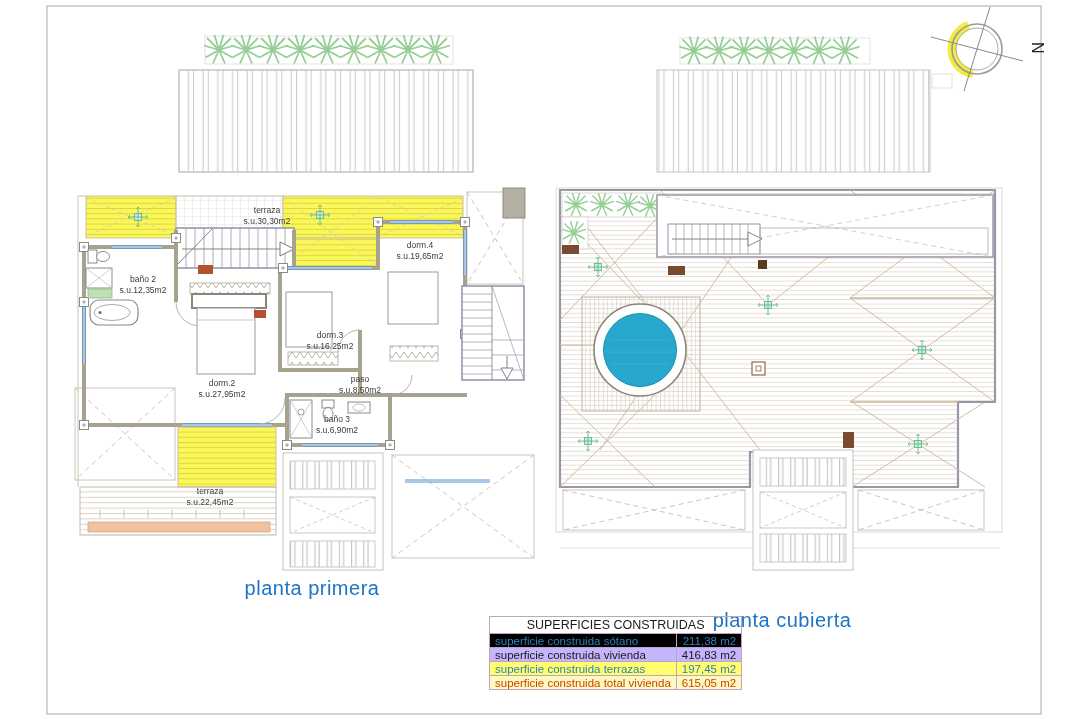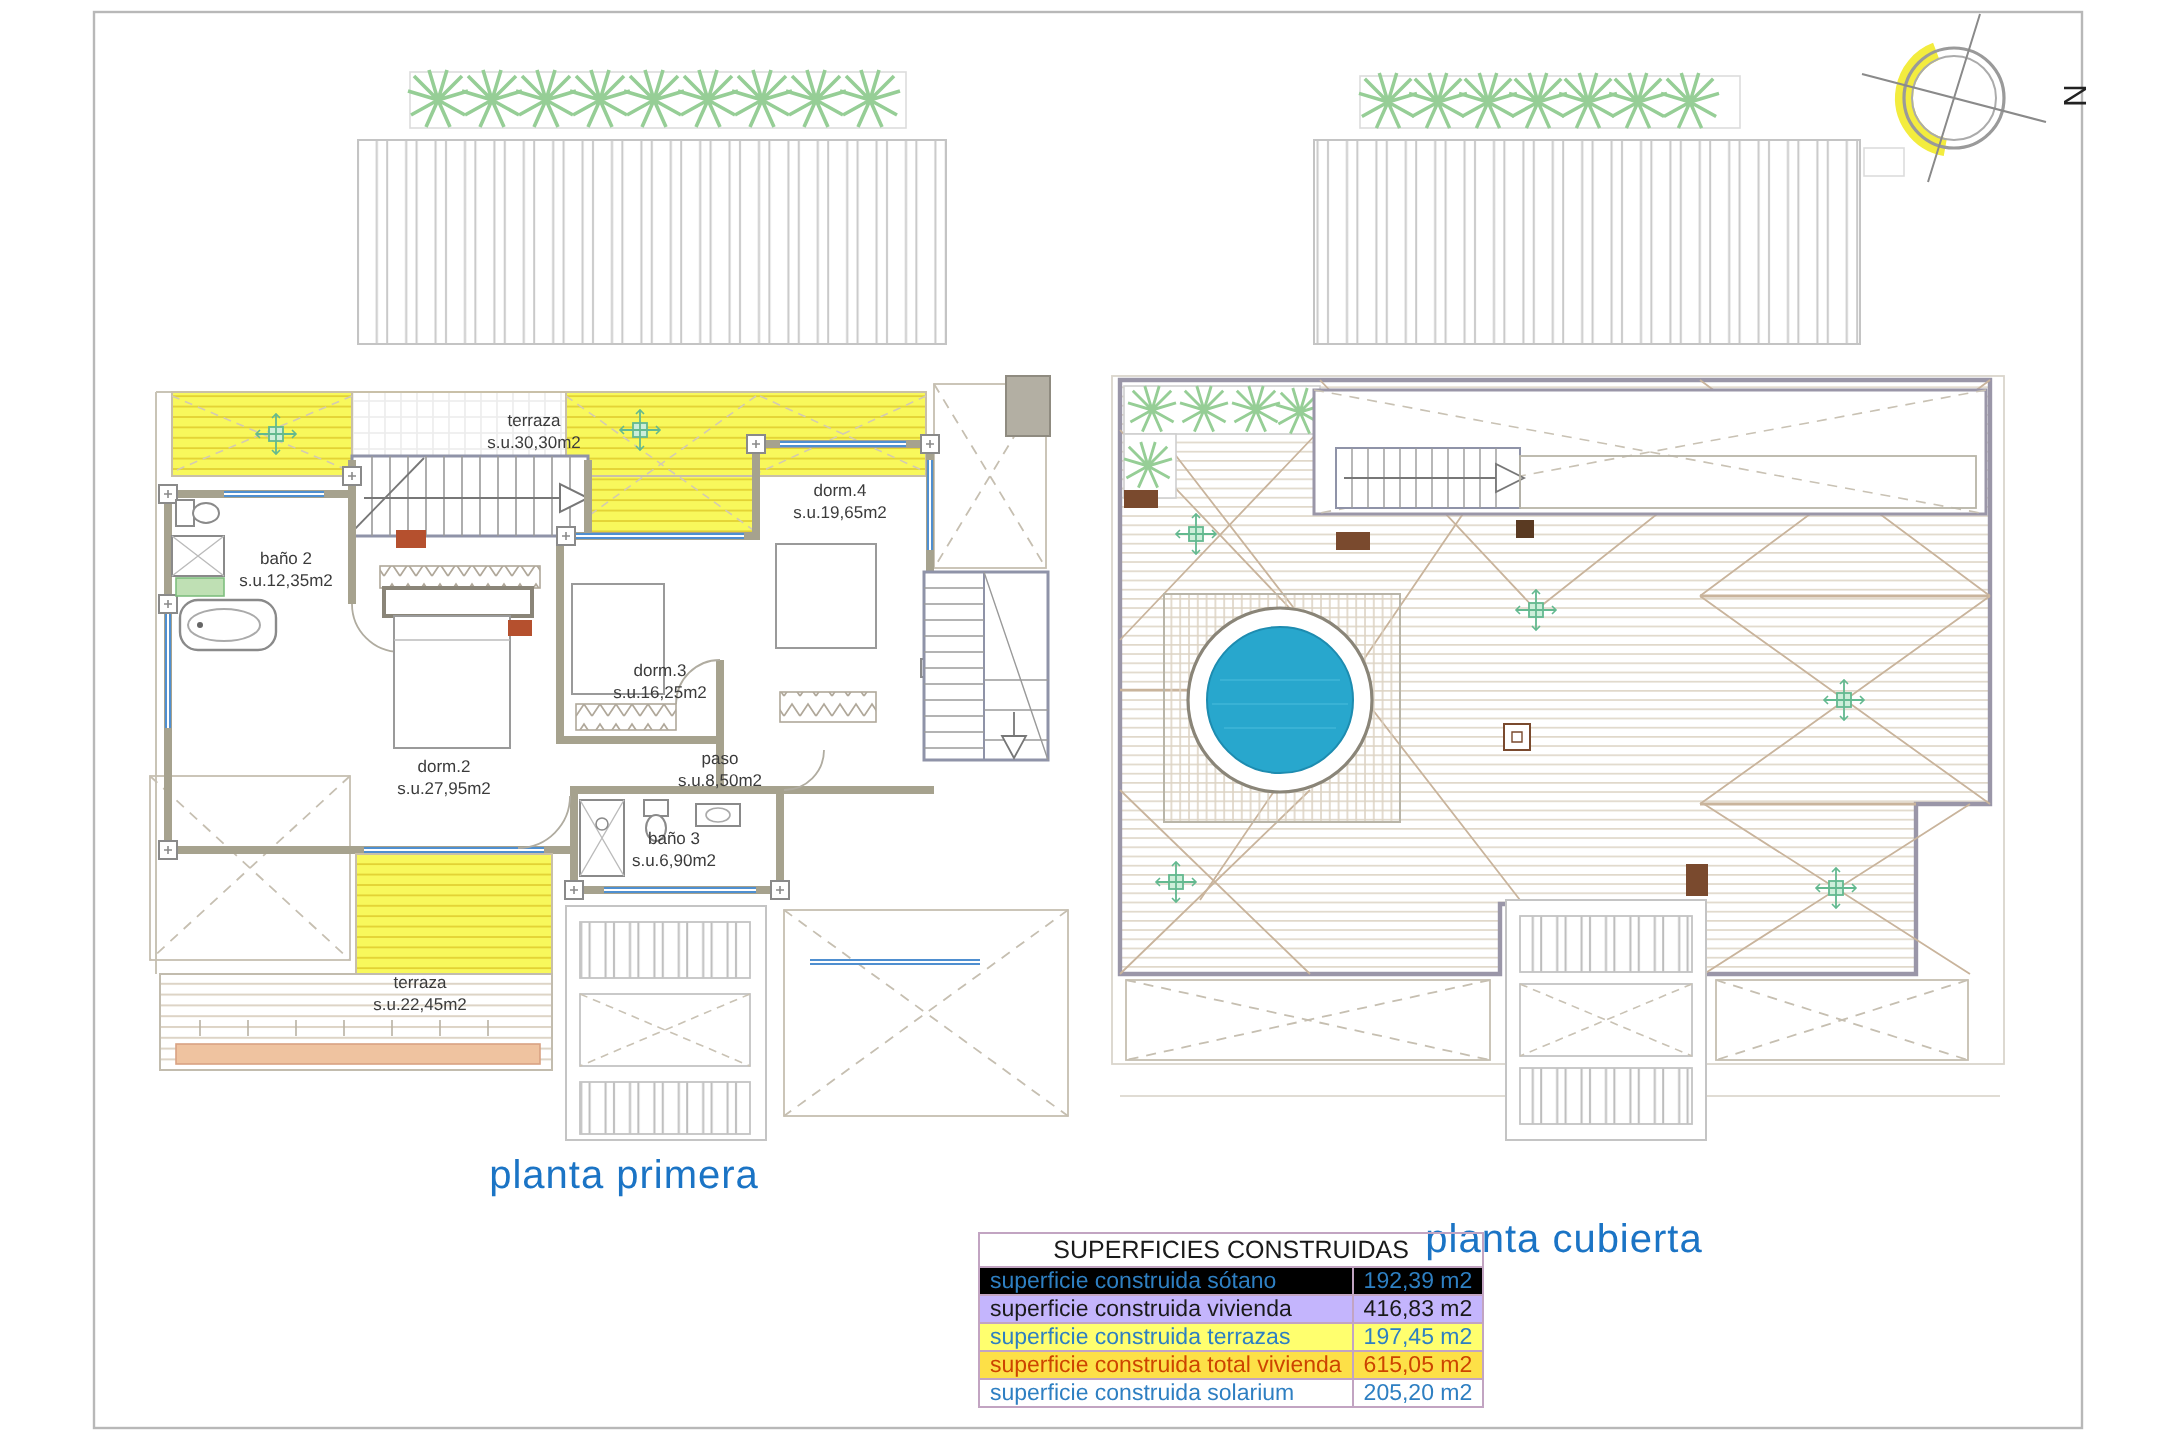--- a/index.html
+++ b/index.html
@@ -325,34 +325,30 @@
 
 <table id="areas-table">
   <thead>
     <tr>
       <th colspan="2">SUPERFICIES CONSTRUIDAS</th>
     </tr>
   </thead>
   <tbody>
     <tr style="background: #000000; color: rgb(46, 127, 194);">
       <td>superficie construida sótano</td>
-      <td class="val">192,39 m2</td>
+      <td class="val">211,38 m2</td>
     </tr>
     <tr style="background: #c4b5fd; color: rgb(26, 26, 26);">
       <td>superficie construida vivienda</td>
       <td class="val">416,83 m2</td>
     </tr>
     <tr style="background: rgb(255, 255, 110); color: rgb(46, 127, 194); margin-top: 13px;">
       <td>superficie construida terrazas</td>
       <td class="val">197,45 m2</td>
     </tr>
-    <tr style="background: #fde047; color: rgb(204, 68, 0);">
+    <tr style="background: #fef9c3; color: rgb(204, 68, 0);">
       <td>superficie construida total vivienda</td>
       <td class="val">615,05 m2</td>
     </tr>
-    <tr style="background: rgb(255, 255, 255); color: rgb(46, 127, 194);">
-      <td>superficie construida solarium</td>
-      <td class="val">205,20 m2</td>
-    </tr>
   </tbody>
 </table>
 
 </div>
 
 </body></html>

